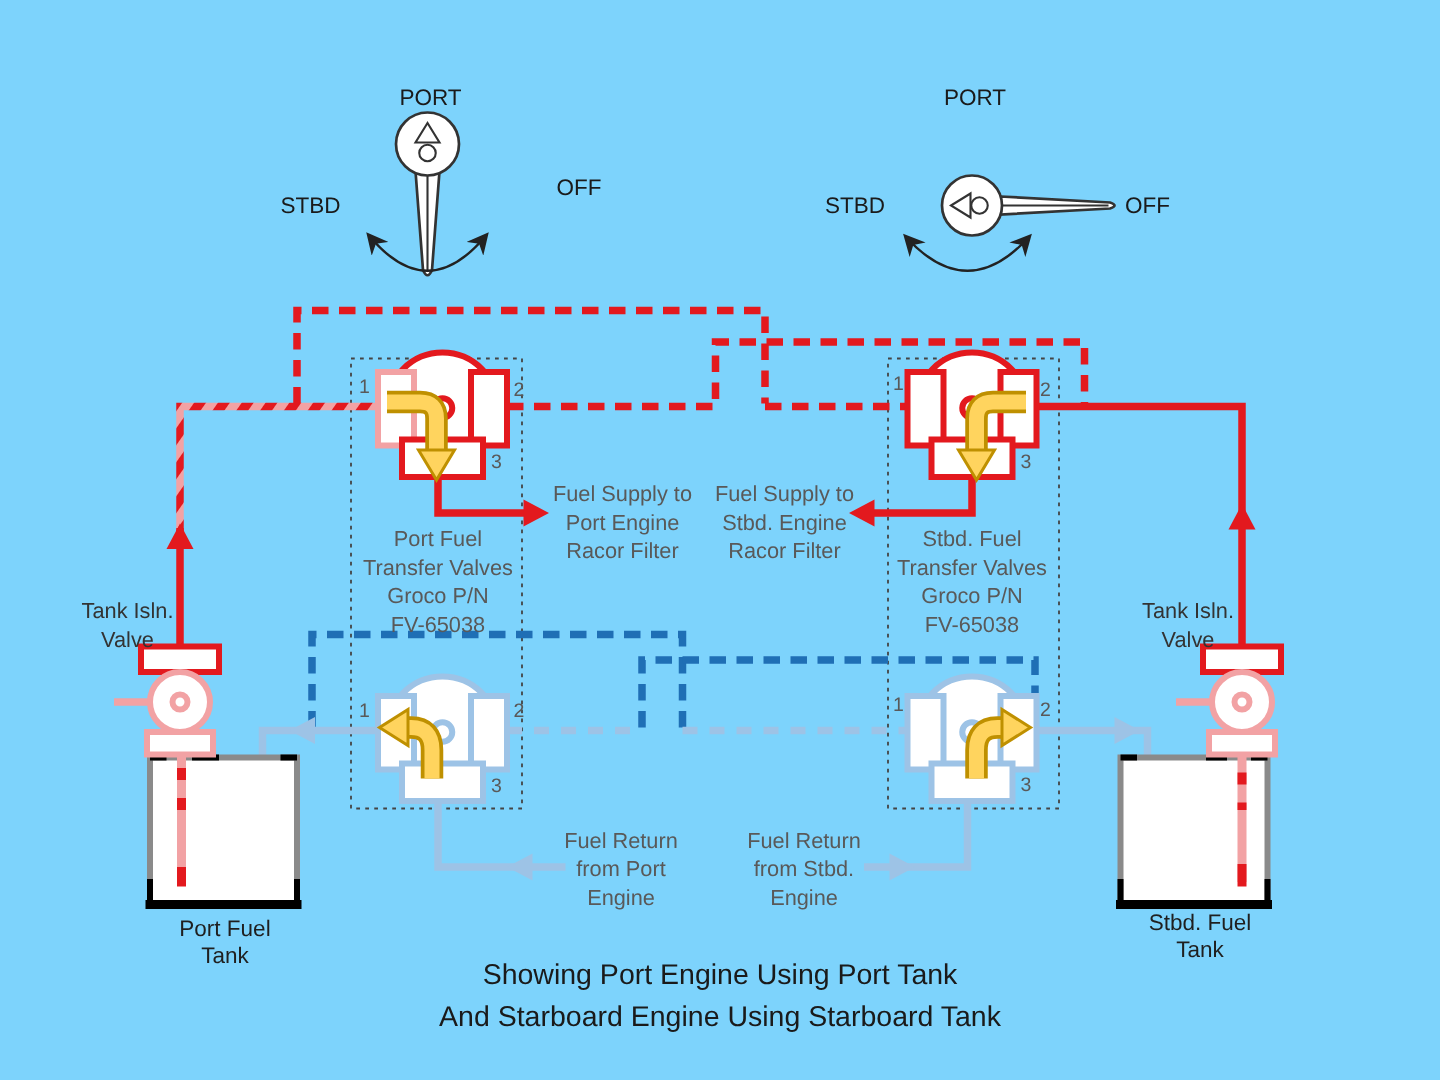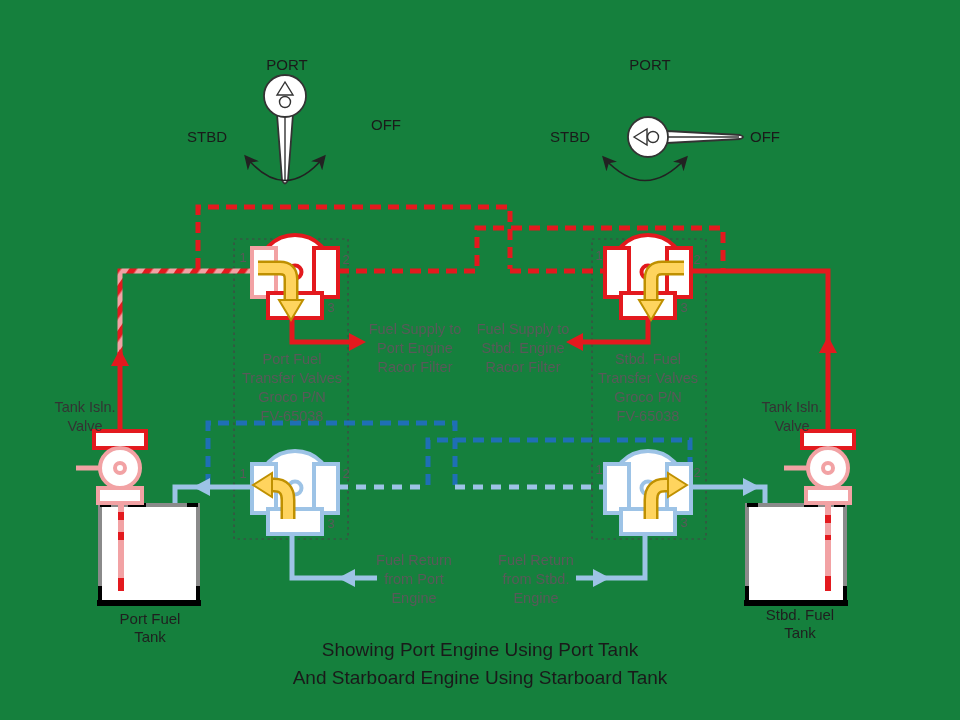--- a/index.html
+++ b/index.html
@@ -1,21 +1,21 @@
 <!DOCTYPE html>
 <html style="--supply: #E3191E; --supply-light: #F2A2A4; --return: #9DC3E6; --return-dark: #1F6FB5; --flow-arrow: #FFD45E; --flow-arrow-edge: #BF9000; --tank-outline: #8A8A8A; --note-text: #595959; --dark-text: #1F1F1F;"><head>
 <meta charset="utf-8">
 <style>
   :root{
     --supply:#E3191E; --supply-light:#F2A2A4; --return:#9DC3E6; --return-dark:#1F6FB5;
     --flow-arrow:#FFD45E; --flow-arrow-edge:#BF9000; --tank-outline:#8A8A8A;
     --note-text:#595959; --dark-text:#1F1F1F;
   }
   html,body{margin:0;padding:0;background:#fff;}
-  #stage{width:960px;height:720px;position:relative;background:#15803d;overflow:hidden;
+  #stage{width:960px;height:720px;position:relative;background:#7dd3fc;overflow:hidden;
          font-family:"Liberation Sans", sans-serif;}
   svg{display:block;}
   text{font-family:"Liberation Sans", sans-serif;}
   .t{text-anchor:middle;}
   .t-sel{font-size:15px;fill:#1a1a1a;}
   .t-num{font-size:13px;fill:var(--note-text);}
   .t-note{font-size:14.5px;fill:var(--note-text);}
   .t-isl{font-size:14.5px;fill:#333;}
   .t-tank{font-size:15px;fill:var(--dark-text);}
   .t-cap{font-size:19px;fill:#1a1a1a;}

